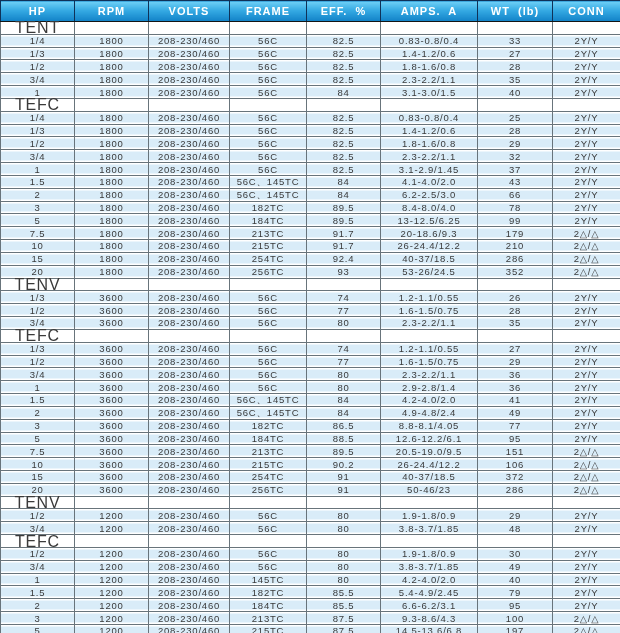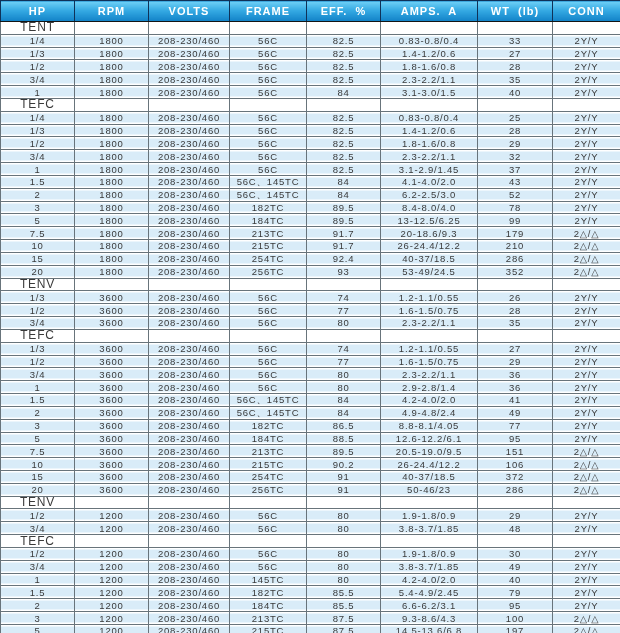--- a/index.html
+++ b/index.html
@@ -48,21 +48,21 @@
     color: #3a3a3a;
     font-size: 9.5px;
     line-height: 11px;
     letter-spacing: 0.8px;
     text-align: center;
     white-space: nowrap;
   }
   table.spec tr.section-row td {
     background: #ffffff;
     box-shadow: none;
-    font-size: 12px;
+    font-size: 16px;
   }
 </style>
 </head>
 <body>
 
 <div class="canvas">
   <table class="spec">
     <colgroup>
       <col style="width:74px">
         <col style="width:74px">
@@ -216,21 +216,21 @@
           <td>43</td>
           <td>2Y/Y</td>
         </tr>
         <tr>
           <td>2</td>
           <td>1800</td>
           <td>208-230/460</td>
           <td>56C、145TC</td>
           <td>84</td>
           <td>6.2-2.5/3.0</td>
-          <td>52</td>
+          <td>66</td>
           <td>2Y/Y</td>
         </tr>
         <tr>
           <td>3</td>
           <td>1800</td>
           <td>208-230/460</td>
           <td>182TC</td>
           <td>89.5</td>
           <td>8.4-8.0/4.0</td>
           <td>78</td>
@@ -275,21 +275,21 @@
           <td>40-37/18.5</td>
           <td>286</td>
           <td>2△/△</td>
         </tr>
         <tr>
           <td>20</td>
           <td>1800</td>
           <td>208-230/460</td>
           <td>256TC</td>
           <td>93</td>
-          <td>53-49/24.5</td>
+          <td>53-26/24.5</td>
           <td>352</td>
           <td>2△/△</td>
         </tr>
         <tr class="section-row">
           <td>TENV</td>
           <td></td>
           <td></td>
           <td></td>
           <td></td>
           <td></td>

